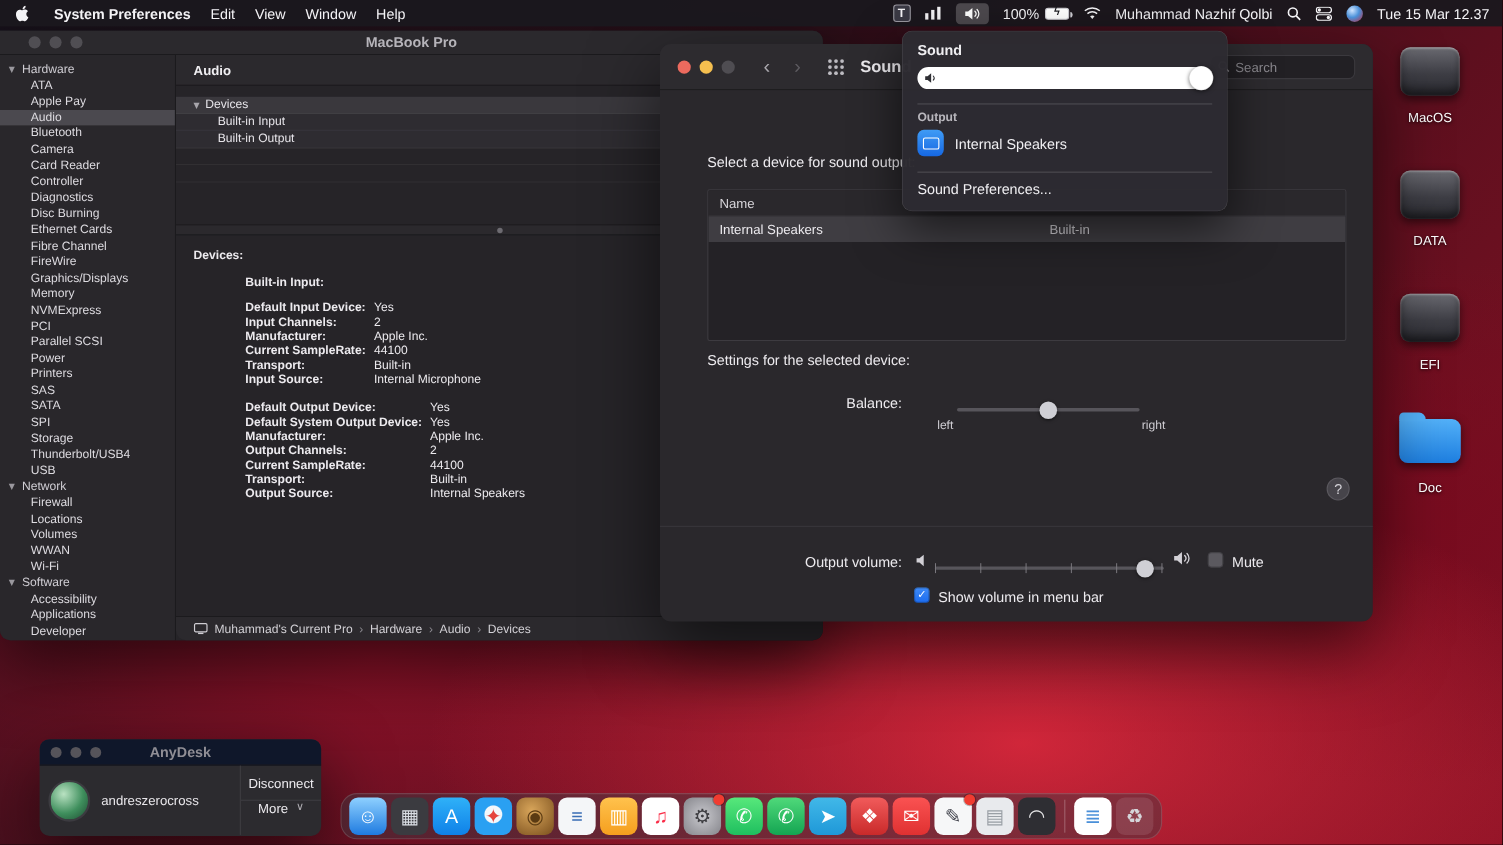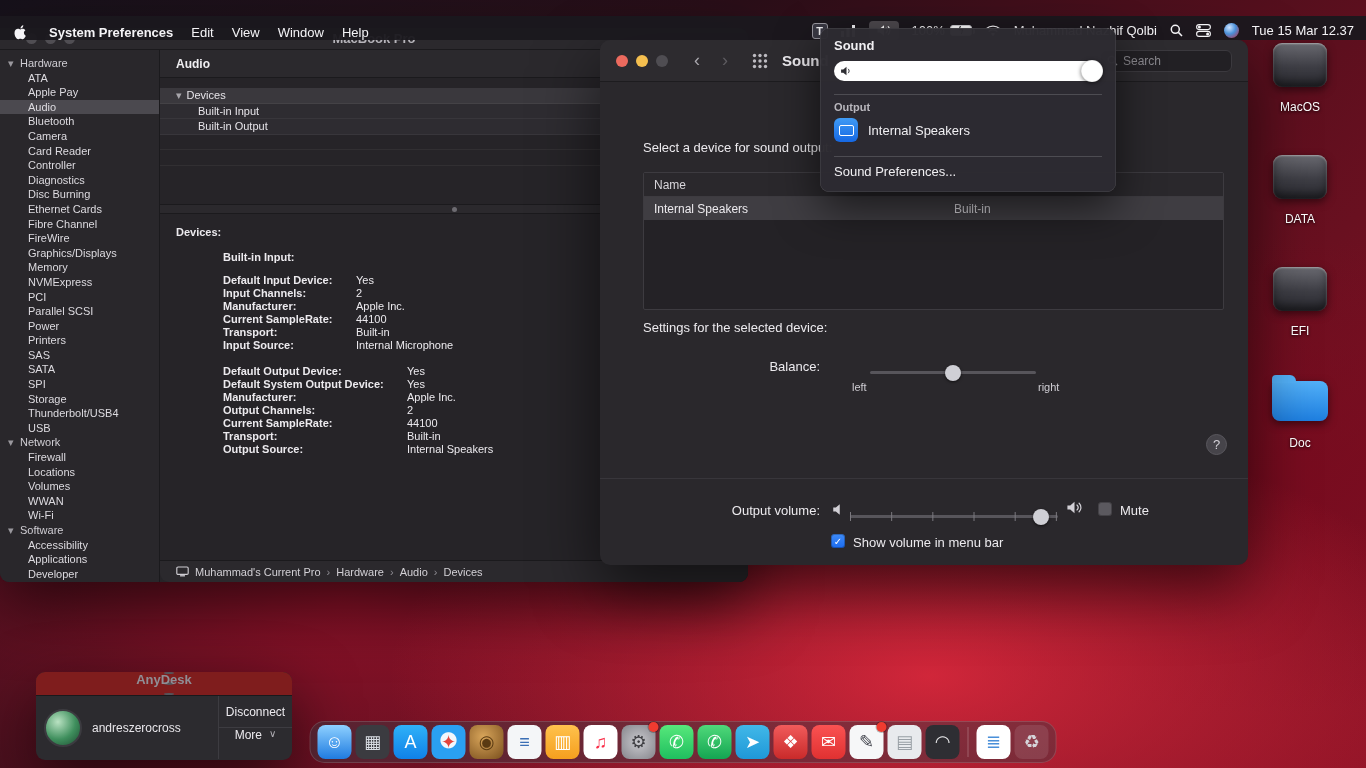--- a/index.html
+++ b/index.html
@@ -8,22 +8,22 @@
   #screen { position:relative; width:1366px; height:768px; overflow:hidden;
     background:
       radial-gradient(900px 420px at 68% 88%, rgba(225,42,62,.85), rgba(225,42,62,0) 60%),
       radial-gradient(1100px 520px at 25% 78%, rgba(150,18,42,.9), rgba(150,18,42,0) 65%),
       radial-gradient(820px 400px at 92% 62%, rgba(120,10,30,.8), rgba(120,10,30,0) 60%),
       linear-gradient(135deg,#16111a 0%,#2b0f19 35%,#5d0f1e 65%,#8e1326 100%);
   }
   svg { display:block; }
 
   
-  .menubar { position:absolute; top:16px; left:0; right:0; height:24px; z-index:60;
-    background:rgba(26,24,29,.95); display:flex; align-items:flex-end; color:#f4f3f6; font-size:13px; }
+  .menubar { position:absolute; top:0; left:0; right:0; height:24px; z-index:60;
+    background:rgba(26,24,29,.95); display:flex; align-items:center; color:#f4f3f6; font-size:13px; }
   .mb-left { display:flex; align-items:center; padding-left:10px; gap:18px; }
   .mb-apple { display:flex; align-items:center; padding:0 4px; }
   .mb-appname { font-weight:700; }
   .mb-menu { cursor:default; }
   .mb-right { margin-left:auto; display:flex; align-items:center; gap:13px; padding-right:12px; }
   .mb-badge { width:16px; height:16px; border:1px solid #9a98a0; border-radius:3px; background:#3a3944;
     display:flex; align-items:center; justify-content:center; font-size:11px; font-weight:700; }
   .mb-icon { display:flex; align-items:center; }
   .mb-volume.active { background:rgba(255,255,255,.22); border-radius:4px; padding:3px 7px; }
   .mb-batt { display:flex; align-items:center; gap:5px; }
@@ -80,21 +80,21 @@
   .tree-root { background:#3a383d; padding-left:16px; gap:5px; }
   .tree-root .caret { color:#a7a5ab; }
   .tree-child { padding-left:38px; background:#2e2c31; }
   .tree-empty { background:transparent; }
   .si-splitter { height:9px; background:#2b292d; border-bottom:1px solid #1b1a1d; display:flex; align-items:center; justify-content:center; }
   .si-splitter::after { content:""; width:5px; height:5px; border-radius:50%; background:#6d6b71; }
   .si-details { flex:1; padding:12px 0 0 16px; font-size:11px; color:#eceaee; overflow:hidden; }
   .details-heading { font-weight:700; margin-bottom:13px; }
   .detail-section { margin-left:47px; margin-bottom:12px; }
   .section-heading { font-weight:700; margin-bottom:11px; }
-  .info-row { display:flex; line-height:13.1px;gap:16px; }
+  .info-row { display:flex; line-height:13.1px; }
   .info-label { font-weight:700; }
   .input-rows .info-label { width:117px; }
   .output-rows .info-label { width:168px; }
   .si-footer { height:22px; background:#2b292d; border-top:1px solid #1b1a1d; border-radius:0 0 9px 9px;
     display:flex; align-items:center; gap:6px; padding-left:16px; font-size:11px; color:#d2d0d5; }
   .crumbs { display:flex; align-items:center; }
   .crumb + .crumb::before { content:"›"; margin:0 6px; color:#8d8b91; }
 
   
   .sound { left:600px; top:40px; width:648px; height:525px; background:#2a282c; border-radius:10px; z-index:20; }
@@ -155,22 +155,22 @@
   .drive { width:54px; height:44px; border-radius:9px;
     background:linear-gradient(180deg,#6a6a71 0%,#3e3e45 55%,#2b2b31 100%);
     box-shadow:inset 0 1px 2px rgba(255,255,255,.45), inset 0 -5px 8px rgba(0,0,0,.45), 0 3px 8px rgba(0,0,0,.5); }
   .folder { position:relative; width:56px; height:40px; border-radius:3px 8px 8px 8px;
     background:linear-gradient(180deg,#53b1f9,#1e7fe0); box-shadow:0 3px 8px rgba(0,0,0,.5); }
   .folder::before { content:""; position:absolute; top:-6px; left:0; width:24px; height:8px;
     background:#53b1f9; border-radius:4px 6px 0 0; }
 
   
   .anydesk { left:36px; top:672px; width:256px; height:88px; background:#2c2b2f; border-radius:9px; z-index:15; overflow:hidden; }
-  .ad-titlebar { height:24px; background:#7f1d1d; display:flex; align-items:center; gap:8px; padding-left:10px; position:relative;
-    border-bottom:1px solid #1a191c;flex-direction:column; }
+  .ad-titlebar { height:24px; background:#0f172a; display:flex; align-items:center; gap:8px; padding-left:10px; position:relative;
+    border-bottom:1px solid #1a191c; }
   .ad-titlebar .tl { width:10px; height:10px; background:#56545a; }
   .ad-title { position:absolute; left:0; right:0; text-align:center; font-size:13px; font-weight:700; color:#908e95; }
   .ad-body { position:relative; height:63px; display:flex; align-items:center; padding-left:8px; }
   .ad-avatar { width:38px; height:38px; border-radius:50%; border:2px solid #3c3b40;
     background:radial-gradient(circle at 35% 32%, #b9e2c2 0%, #3f8f5d 55%, #1c4a30 100%); }
   .ad-user { margin-left:10px; font-size:12px; color:#e8e6ea; }
   .ad-col { position:absolute; right:0; top:0; width:74px; height:63px; border-left:1px solid #3d3c41;
     display:flex; flex-direction:column; font-size:12px; color:#eceaee; }
   .ad-disconnect { flex:1; display:flex; align-items:center; justify-content:center; border-bottom:1px solid #3d3c41; }
   .ad-more { flex:1; display:flex; justify-content:center; gap:7px; }

